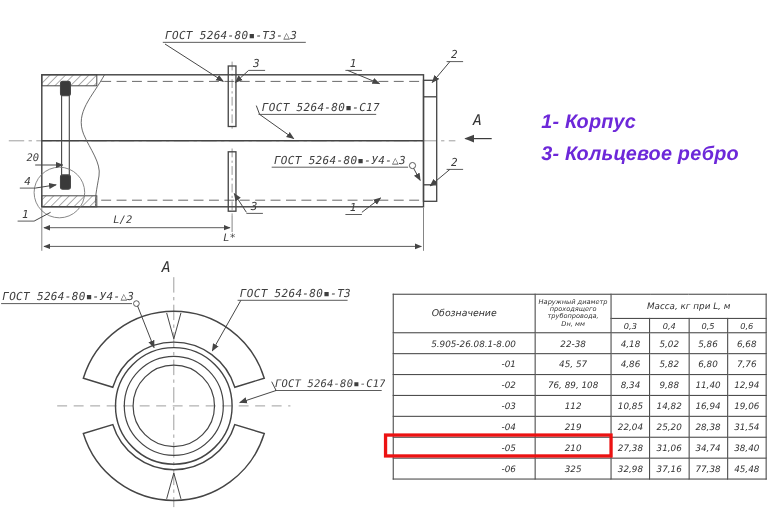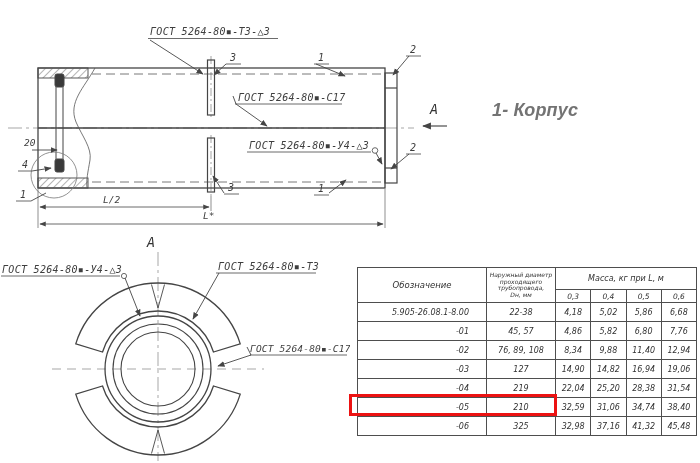--- a/index.html
+++ b/index.html
@@ -6,21 +6,21 @@
   .canvas{position:relative;width:700px;height:463px;background:#ffffff;overflow:hidden;
           font-family:"DejaVu Sans",sans-serif;font-style:italic;}
   .svg-abs{position:absolute;}
   svg text{font-family:"DejaVu Sans Mono",monospace;fill:#3e3e3e;}
   .t-callout{font-size:10px;letter-spacing:0.3px;}
   .t-callout-sm{font-size:9.5px;letter-spacing:0.2px;}
   .t-label{font-size:10px;}
   .t-dim{font-size:9.5px;}
   .t-view{font-size:13.5px;fill:#343434;}
   .legend{position:absolute;left:492px;top:96px;font-family:"Liberation Sans",sans-serif;
-          font-weight:700;font-size:18px;line-height:29px;color:#737373;letter-spacing:0.2px;}
+          font-weight:700;font-size:18px;line-height:29px;color:#6d28d9;letter-spacing:0.2px;}
   table.spec{position:absolute;left:357px;top:267px;border-collapse:collapse;table-layout:fixed;
              width:340px;color:#313131;background:#fff;border:1.5px solid #3c3c3c;}
   .spec th,.spec td{border:1px solid #4e4e4e;padding:0;text-align:center;font-weight:normal;
              overflow:hidden;white-space:nowrap;font-size:8px;}
   .spec tr.h1 th{height:21px;}
   .spec tr.h2 th{height:12px;font-size:7.5px;}
   .spec tbody td{height:18px;}
   .spec .des{text-align:right;padding-right:17px;}
   .spec .desh{font-size:8.5px;text-align:center;padding:0;}
   .diam-h div{font-size:6px;line-height:6.5px;}
@@ -182,20 +182,21 @@
     </g>
     <circle cx="124" cy="48" r="2.6" fill="none" stroke="#454545" stroke-width="0.8"></circle>
 
     <text class="t-callout" x="2" y="45">ГОСТ 5264-80▪-У4-△3</text>
     <text class="t-callout" x="218" y="42">ГОСТ 5264-80▪-Т3</text>
     <text class="t-callout-sm" x="250" y="124">ГОСТ 5264-80▪-С17</text>
   </svg>
 
   <div class="legend">
     <div>1- Корпус</div>
+    <div>3- Кольцевое ребро</div>
   </div>
 
   <table class="spec">
     <thead>
       <tr class="h1">
         <th class="desh" rowspan="2" style="width:128px">Обозначение</th>
         <th class="diam-h" rowspan="2" style="width:68px">
           <div>Наружный диаметр</div>
           <div>проходящего</div>
           <div>трубопровода,</div>
@@ -230,48 +231,48 @@
       <tr>
         <td class="des">-02</td>
         <td>76, 89, 108</td>
         <td>8,34</td>
         <td>9,88</td>
         <td>11,40</td>
         <td>12,94</td>
       </tr>
       <tr>
         <td class="des">-03</td>
-        <td>127</td>
-        <td>14,90</td>
+        <td>112</td>
+        <td>10,85</td>
         <td>14,82</td>
         <td>16,94</td>
         <td>19,06</td>
       </tr>
       <tr>
         <td class="des">-04</td>
         <td>219</td>
         <td>22,04</td>
         <td>25,20</td>
         <td>28,38</td>
         <td>31,54</td>
       </tr>
       <tr>
         <td class="des">-05</td>
         <td>210</td>
-        <td>32,59</td>
+        <td>27,38</td>
         <td>31,06</td>
         <td>34,74</td>
         <td>38,40</td>
       </tr>
       <tr>
         <td class="des">-06</td>
         <td>325</td>
         <td>32,98</td>
         <td>37,16</td>
-        <td>41,32</td>
+        <td>77,38</td>
         <td>45,48</td>
       </tr>
     </tbody>
   </table>
 
   <div class="hl"></div>
 
 </div>
 
 </body></html>

